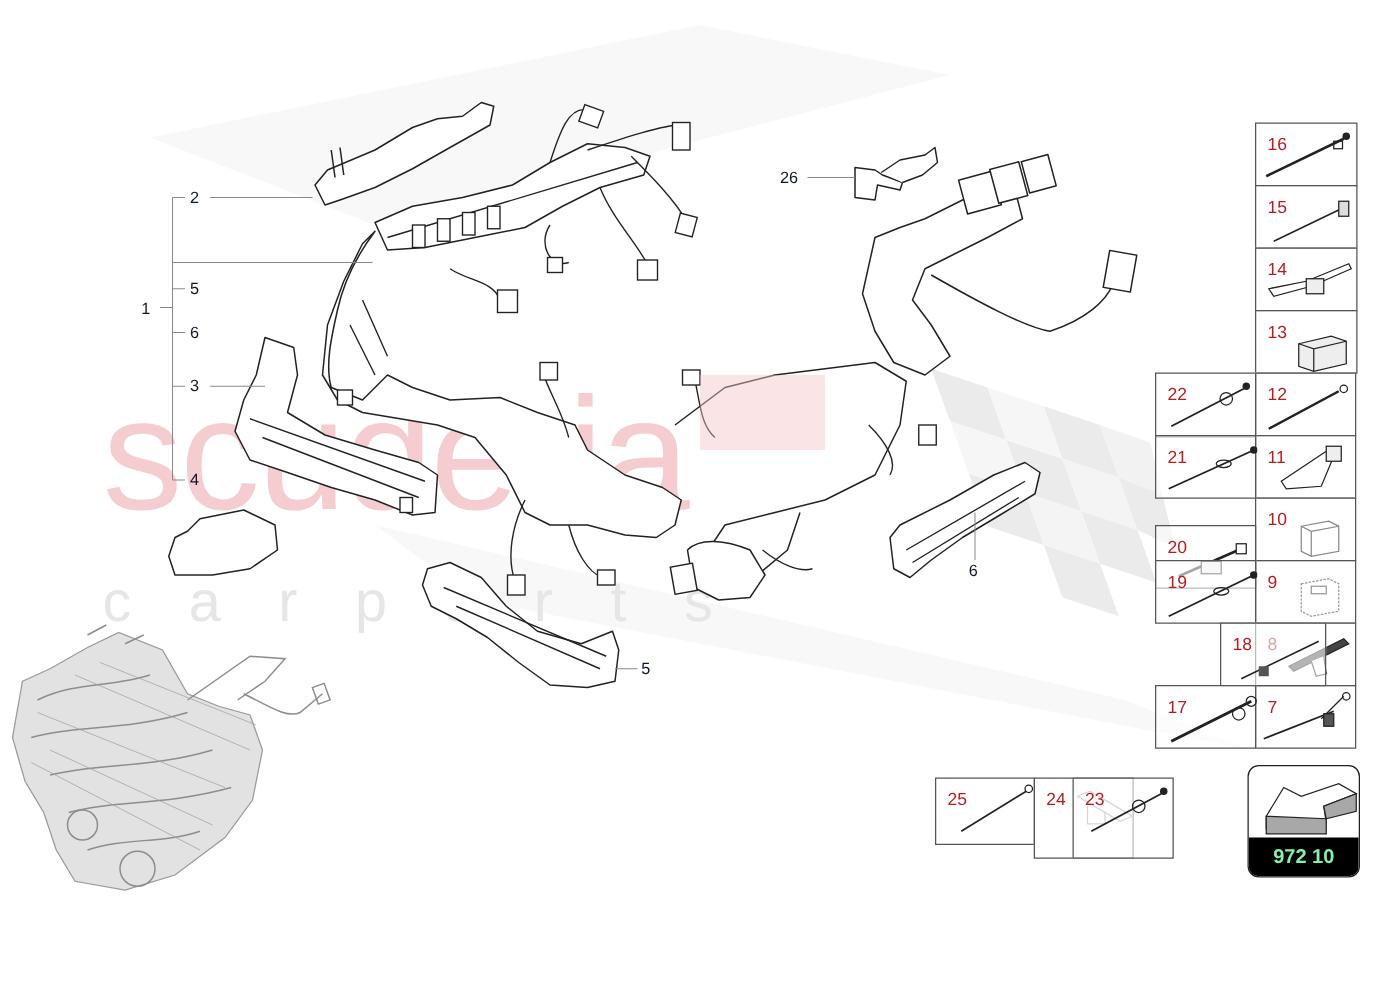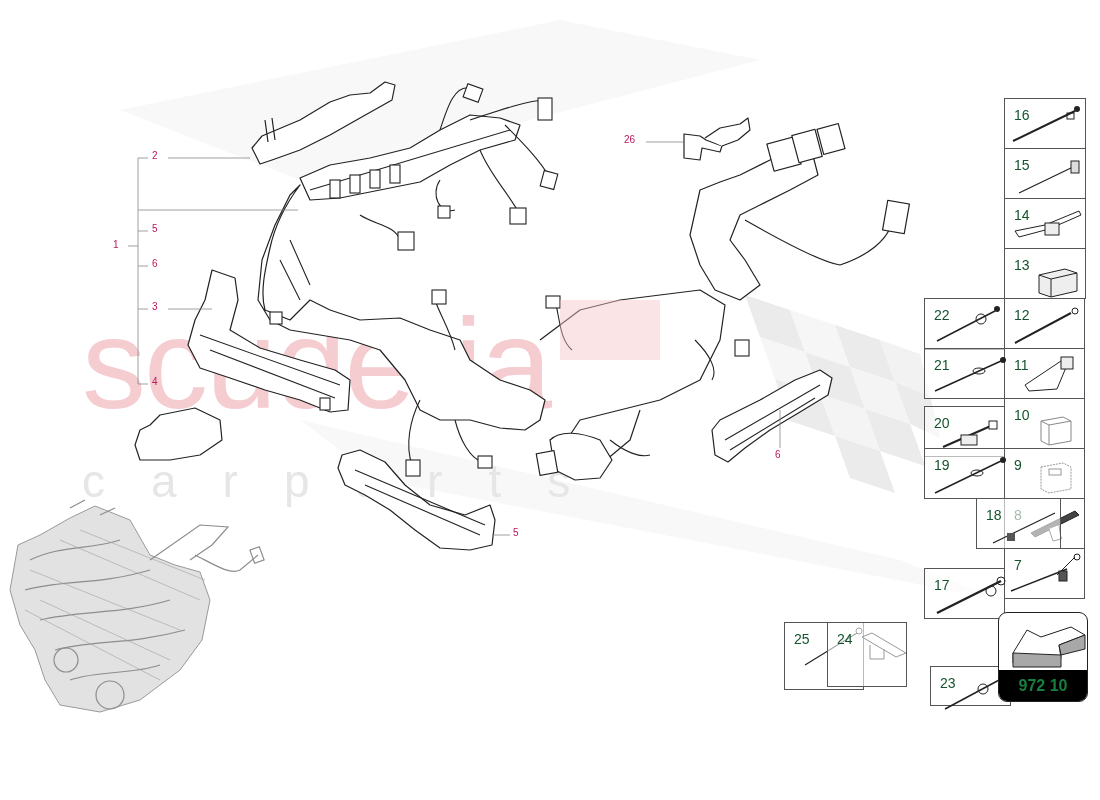--- a/index.html
+++ b/index.html
@@ -16,39 +16,39 @@
     font-size: 128px; letter-spacing: -2px; line-height: 1;
     color: #f4c7cb; opacity: 0.9;
   }
   .wm-sub {
     position: absolute; left: 82px; top: 458px;
     font-family: "Liberation Sans", sans-serif;
     font-size: 46px; letter-spacing: 46px; line-height: 1;
     color: #e6e6e6;
   }
   .callout {
-    position: absolute; font-size: 10px; font-weight: 400; color: #be185d;
+    position: absolute; font-size: 13px; font-weight: 400; color: #0f172a;
     line-height: 1;
   }
   .grid-cell {
     position: absolute; box-sizing: border-box;
     border: 1px solid #555; background: rgba(255,255,255,0.6);
   }
   .grid-cell .num {
-    position: absolute; left: 9px; top: 8px; font-size: 14px; color: #14532d;
+    position: absolute; left: 9px; top: 8px; font-size: 14px; color: #b91c1c;
   }
   .grid-cell svg { position: absolute; left: 0; top: 0; }
   .badge {
     position: absolute; left: 998px; top: 612px; width: 90px; height: 90px;
     box-sizing: border-box; border: 1.5px solid #222; border-radius: 9px;
     background: #fff; overflow: hidden;
   }
   .badge .code {
     position: absolute; left: 0; bottom: 0; width: 100%; height: 31px;
-    background: #000; color: #15803d; font-weight: 700; font-size: 16px;
+    background: #000; color: #86efac; font-weight: 700; font-size: 16px;
     text-align: center; line-height: 31px;
   }
 </style>
 </head>
 <body>
 
 <svg class="layer" width="1100" height="800" viewBox="0 0 1100 800">
   <g fill="#ebebeb">
     <polygon points="745,295 790,310 805,352 760,337"></polygon>
     <polygon points="805,352 850,367 865,409 820,394"></polygon>
@@ -288,21 +288,21 @@
     </svg>
 </div>
 <div class="grid-cell" style="left:924px;top:348px;width:81px;height:51px;">
   <span class="num">21</span>
   <svg width="81" height="51">
       <path d="M10,42 L76,12" stroke="#222" stroke-width="1.5"></path>
       <circle cx="78" cy="11" r="3" fill="#222"></circle>
       <ellipse cx="54" cy="22" rx="6" ry="3" fill="none" stroke="#222"></ellipse>
     </svg>
 </div>
-<div class="grid-cell" style="left:924px;top:406px;width:81px;height:51px;text-align:right;">
+<div class="grid-cell" style="left:924px;top:420px;width:81px;height:51px;text-align:right;">
   <span class="num">20</span>
   <svg width="81" height="51">
       <path d="M18,40 L68,18" stroke="#222" stroke-width="2"></path>
       <rect x="36" y="28" width="16" height="10" fill="#eee" stroke="#222"></rect>
       <rect x="64" y="14" width="8" height="8" fill="#fff" stroke="#222"></rect>
     </svg>
 </div>
 <div class="grid-cell" style="left:924px;top:448px;width:81px;height:51px;padding-left:20px;">
   <span class="num">19</span>
   <svg width="81" height="51">
@@ -311,44 +311,44 @@
       <ellipse cx="52" cy="24" rx="6" ry="3" fill="none" stroke="#222"></ellipse>
     </svg>
 </div>
 <div class="grid-cell" style="left:976px;top:498px;width:85px;height:51px;">
   <span class="num">18</span>
   <svg width="81" height="51">
       <path d="M16,44 L78,14" stroke="#222" stroke-width="1.2"></path>
       <rect x="30" y="34" width="8" height="8" fill="#555"></rect>
     </svg>
 </div>
-<div class="grid-cell" style="left:924px;top:548px;width:81px;height:51px;margin-top:20px;">
+<div class="grid-cell" style="left:924px;top:548px;width:81px;height:51px;">
   <span class="num">17</span>
   <svg width="81" height="51">
       <path d="M12,44 L76,12" stroke="#222" stroke-width="2.4"></path>
       <circle cx="76" cy="12" r="4" fill="none" stroke="#222"></circle>
       <circle cx="66" cy="22" r="5" fill="none" stroke="#222"></circle>
     </svg>
 </div>
 
-<div class="grid-cell" style="left:748px;top:622px;width:80px;height:68px;margin-left:36px;">
+<div class="grid-cell" style="left:748px;top:622px;width:80px;height:54px;">
   <span class="num">25</span>
   <svg width="80" height="51">
       <path d="M20,42 L72,10" stroke="#222" stroke-width="1.3"></path>
       <circle cx="74" cy="8" r="3" fill="none" stroke="#222"></circle>
     </svg>
 </div>
 <div class="grid-cell" style="left:827px;top:622px;width:80px;height:65px;">
   <span class="num">24</span>
   <svg width="80" height="51">
       <path d="M34,14 L44,10 L78,30 L68,34 Z" fill="#fff" stroke="#999"></path>
       <path d="M42,22 L42,36 L56,36 L56,26" fill="none" stroke="#999"></path>
     </svg>
 </div>
-<div class="grid-cell" style="left:930px;top:622px;width:81px;height:40px;margin-top:44px;">
+<div class="grid-cell" style="left:858px;top:622px;width:81px;height:65px;">
   <span class="num">23</span>
   <svg width="81" height="51">
       <path d="M14,42 L70,12" stroke="#222" stroke-width="1.5"></path>
       <circle cx="72" cy="10" r="3" fill="#222"></circle>
       <circle cx="52" cy="22" r="5" fill="none" stroke="#222"></circle>
     </svg>
 </div>
 
 <div class="badge">
   <svg width="90" height="60" style="position:absolute;left:0;top:0;">

